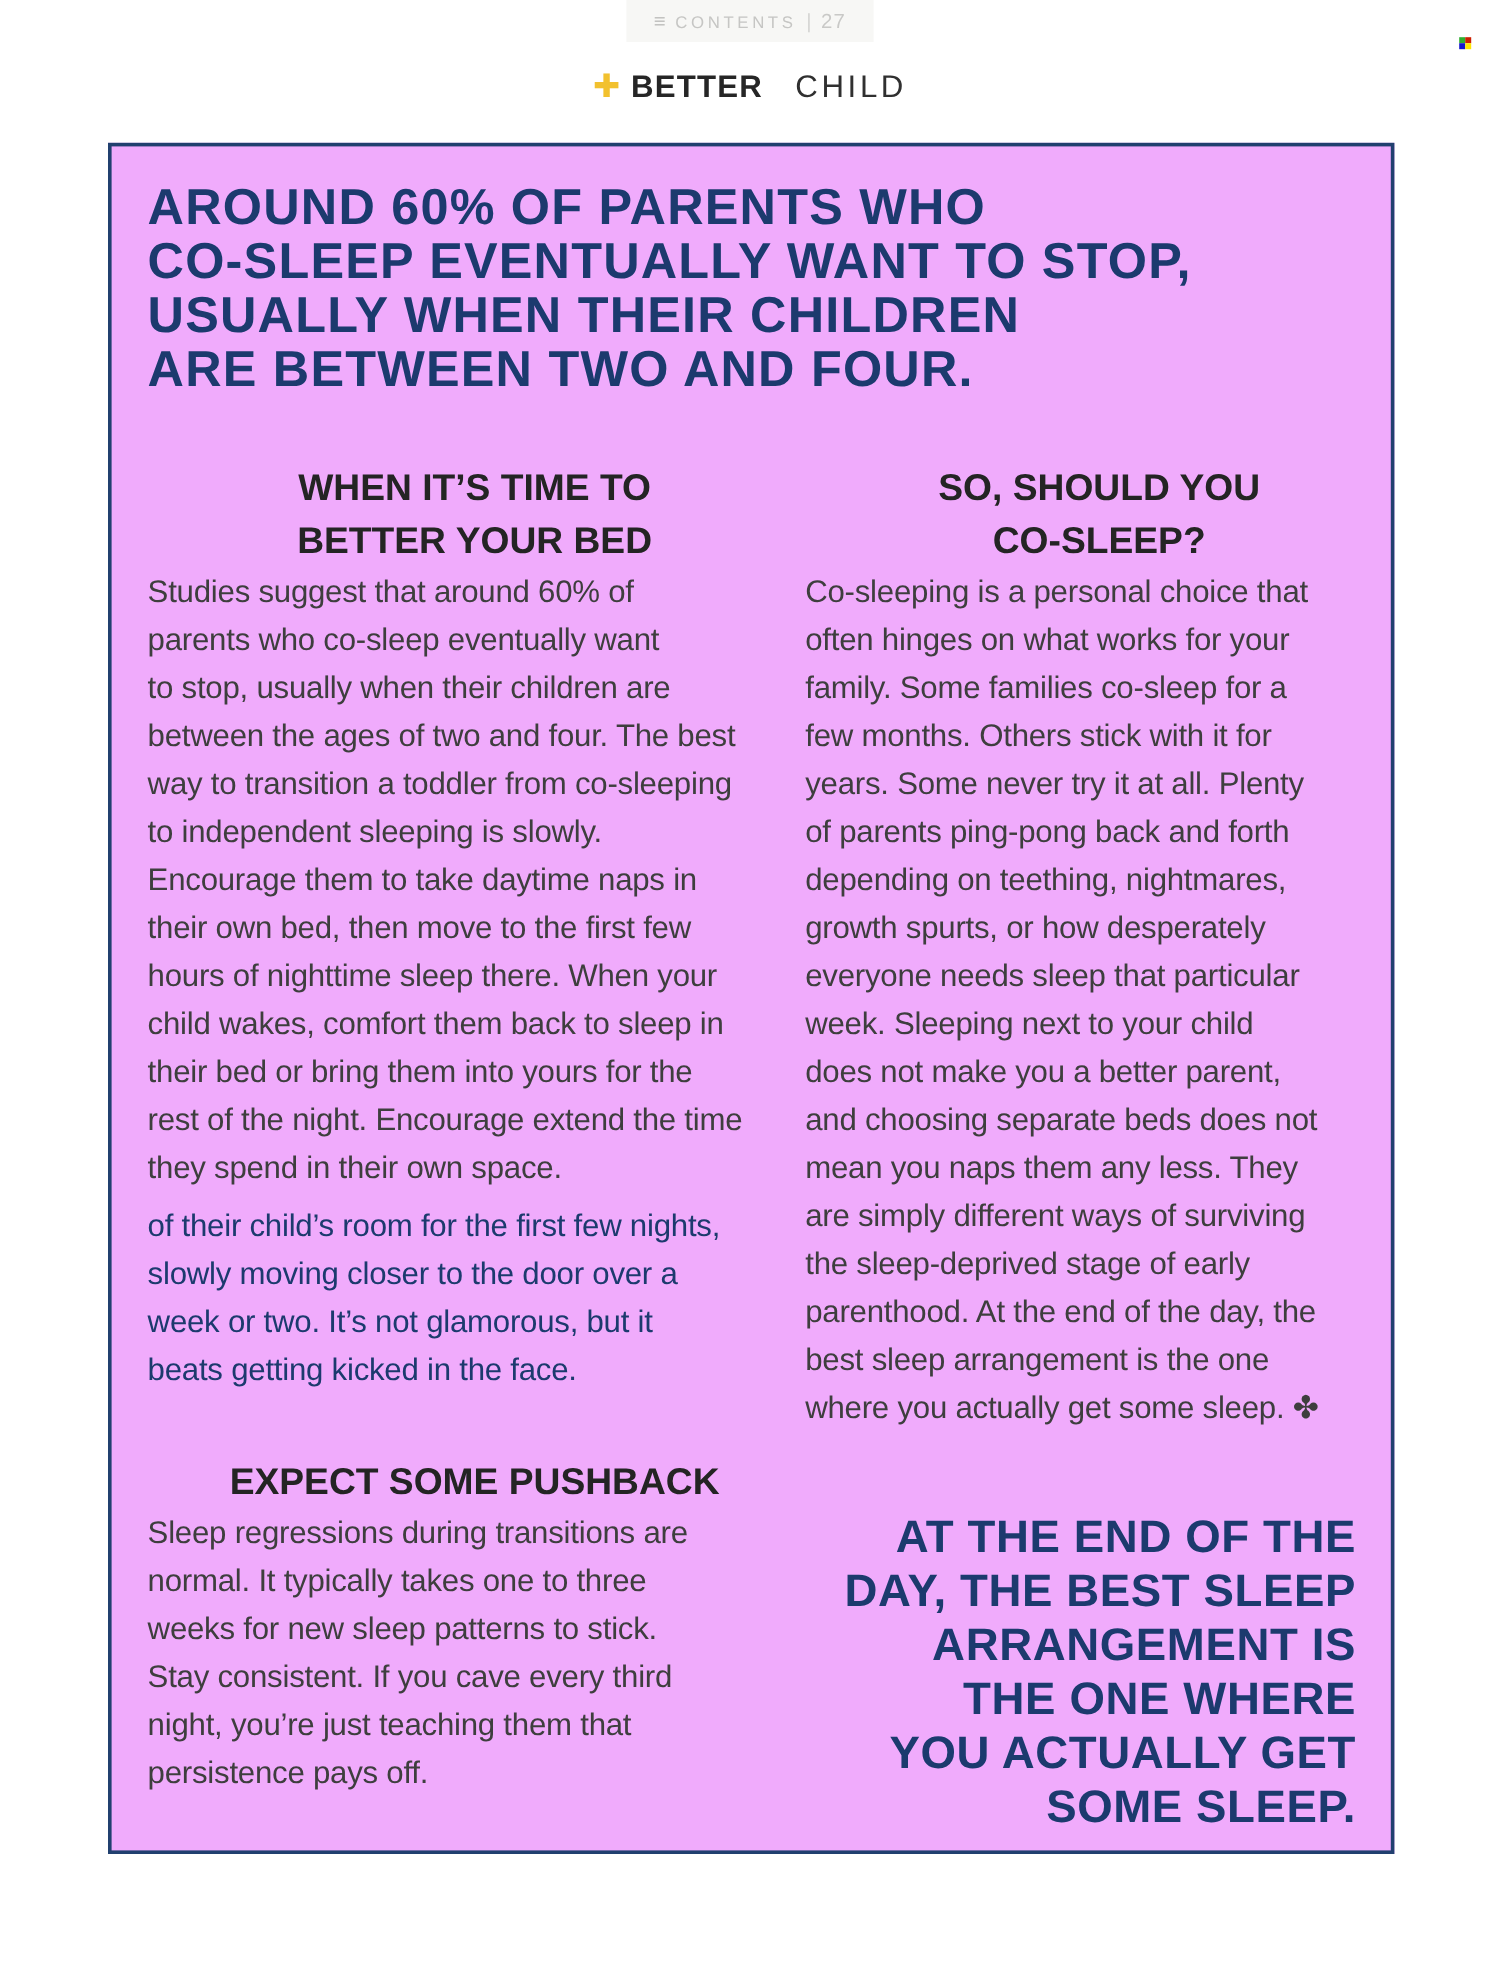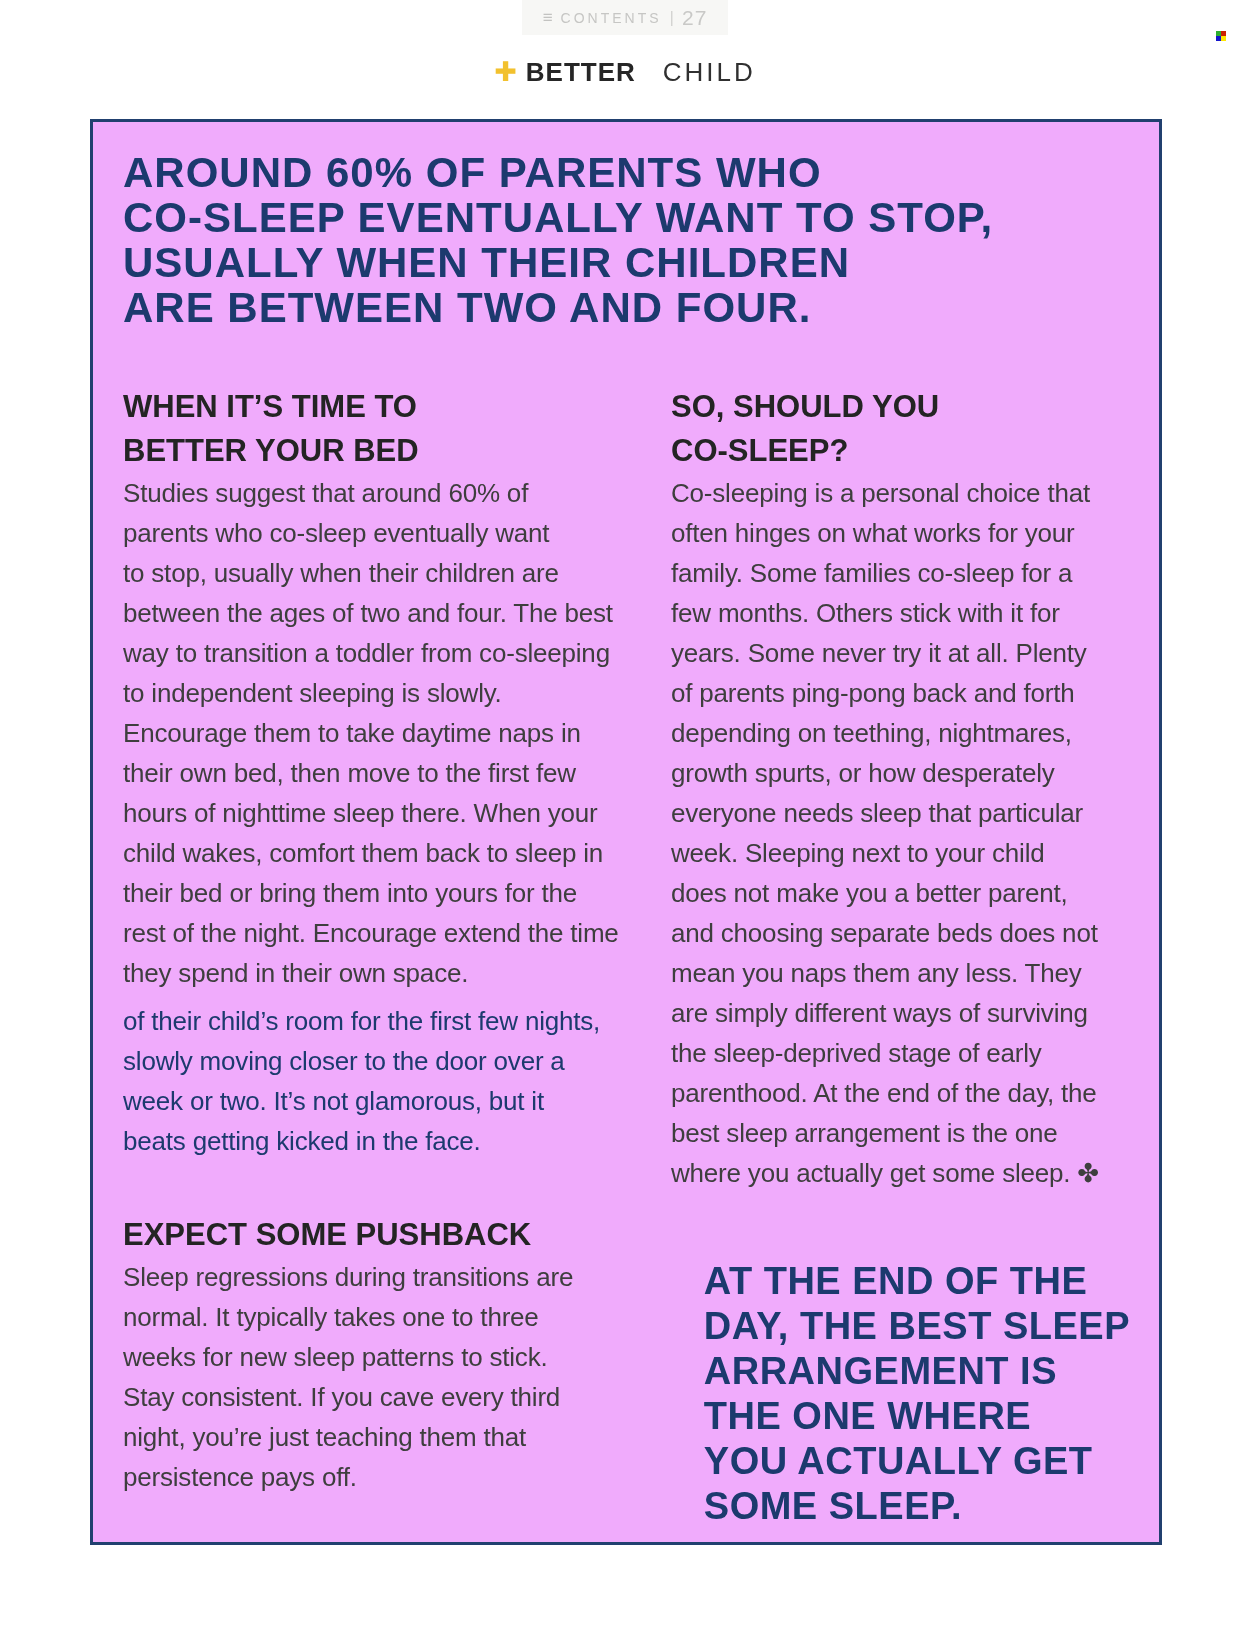--- a/index.html
+++ b/index.html
@@ -24,21 +24,21 @@
     align-items: center;
     justify-content: center;
     gap: 8px;
     cursor: pointer;
   }
   .menu-icon { color: #c3c3c1; font-size: 17px; line-height: 1; }
   .contents-label {
     color: #c6c6c4; font-size: 14px; letter-spacing: 3px; font-weight: 400;
   }
   .bar-divider { color: #d4d4d2; font-size: 17px; font-weight: 300; }
-  .page-number { color: #c9c9c7; font-size: 21px; letter-spacing: 1px; }
+  .page-number { color: #c9c9c7; font-size: 17px; letter-spacing: 1px; }
 
   
   .corner-icon {
     position: absolute; left: 1216px; top: 31px;
     width: 10px; height: 10px;
     display: grid;
     grid-template-columns: 1fr 1fr;
     grid-template-rows: 1fr 1fr;
   }
   .corner-icon .q1 { background: #2fae2f; }
@@ -89,39 +89,41 @@
   .col { position: absolute; top: 263px; }
   .col-left  { left: 30px;  width: 545px; }
   .col-right { left: 578px; width: 490px; }
 
   .heading-line, .sec-heading {
     font-size: 31px;
     font-weight: 700;
     line-height: 44px;
     color: #242424;
     white-space: nowrap;
+    text-align: center;
   }
   .body-line {
     font-size: 26px;
     line-height: 40px;
     letter-spacing: -0.2px;
     color: #3e3e3e;
     white-space: nowrap;
   }
   .tip-block { margin-top: 8px; }
   .tip-block .body-line { color: #1c3a6e; }
   .tip-first { padding-left: 25px; }
   .tip-label { font-weight: 700; }
   .tip-rest  { white-space: pre; }
   .sec-heading-2 { margin-top: 52px; }
 
   
   .pull-quote {
     position: absolute;
     right: 29px; top: 1137px;
+    text-align: right;
     white-space: nowrap;
   }
   .quote-line {
     font-size: 38px;
     font-weight: 700;
     line-height: 45px;
     letter-spacing: 0.5px;
     color: #1c3a6e;
   }
 </style>

